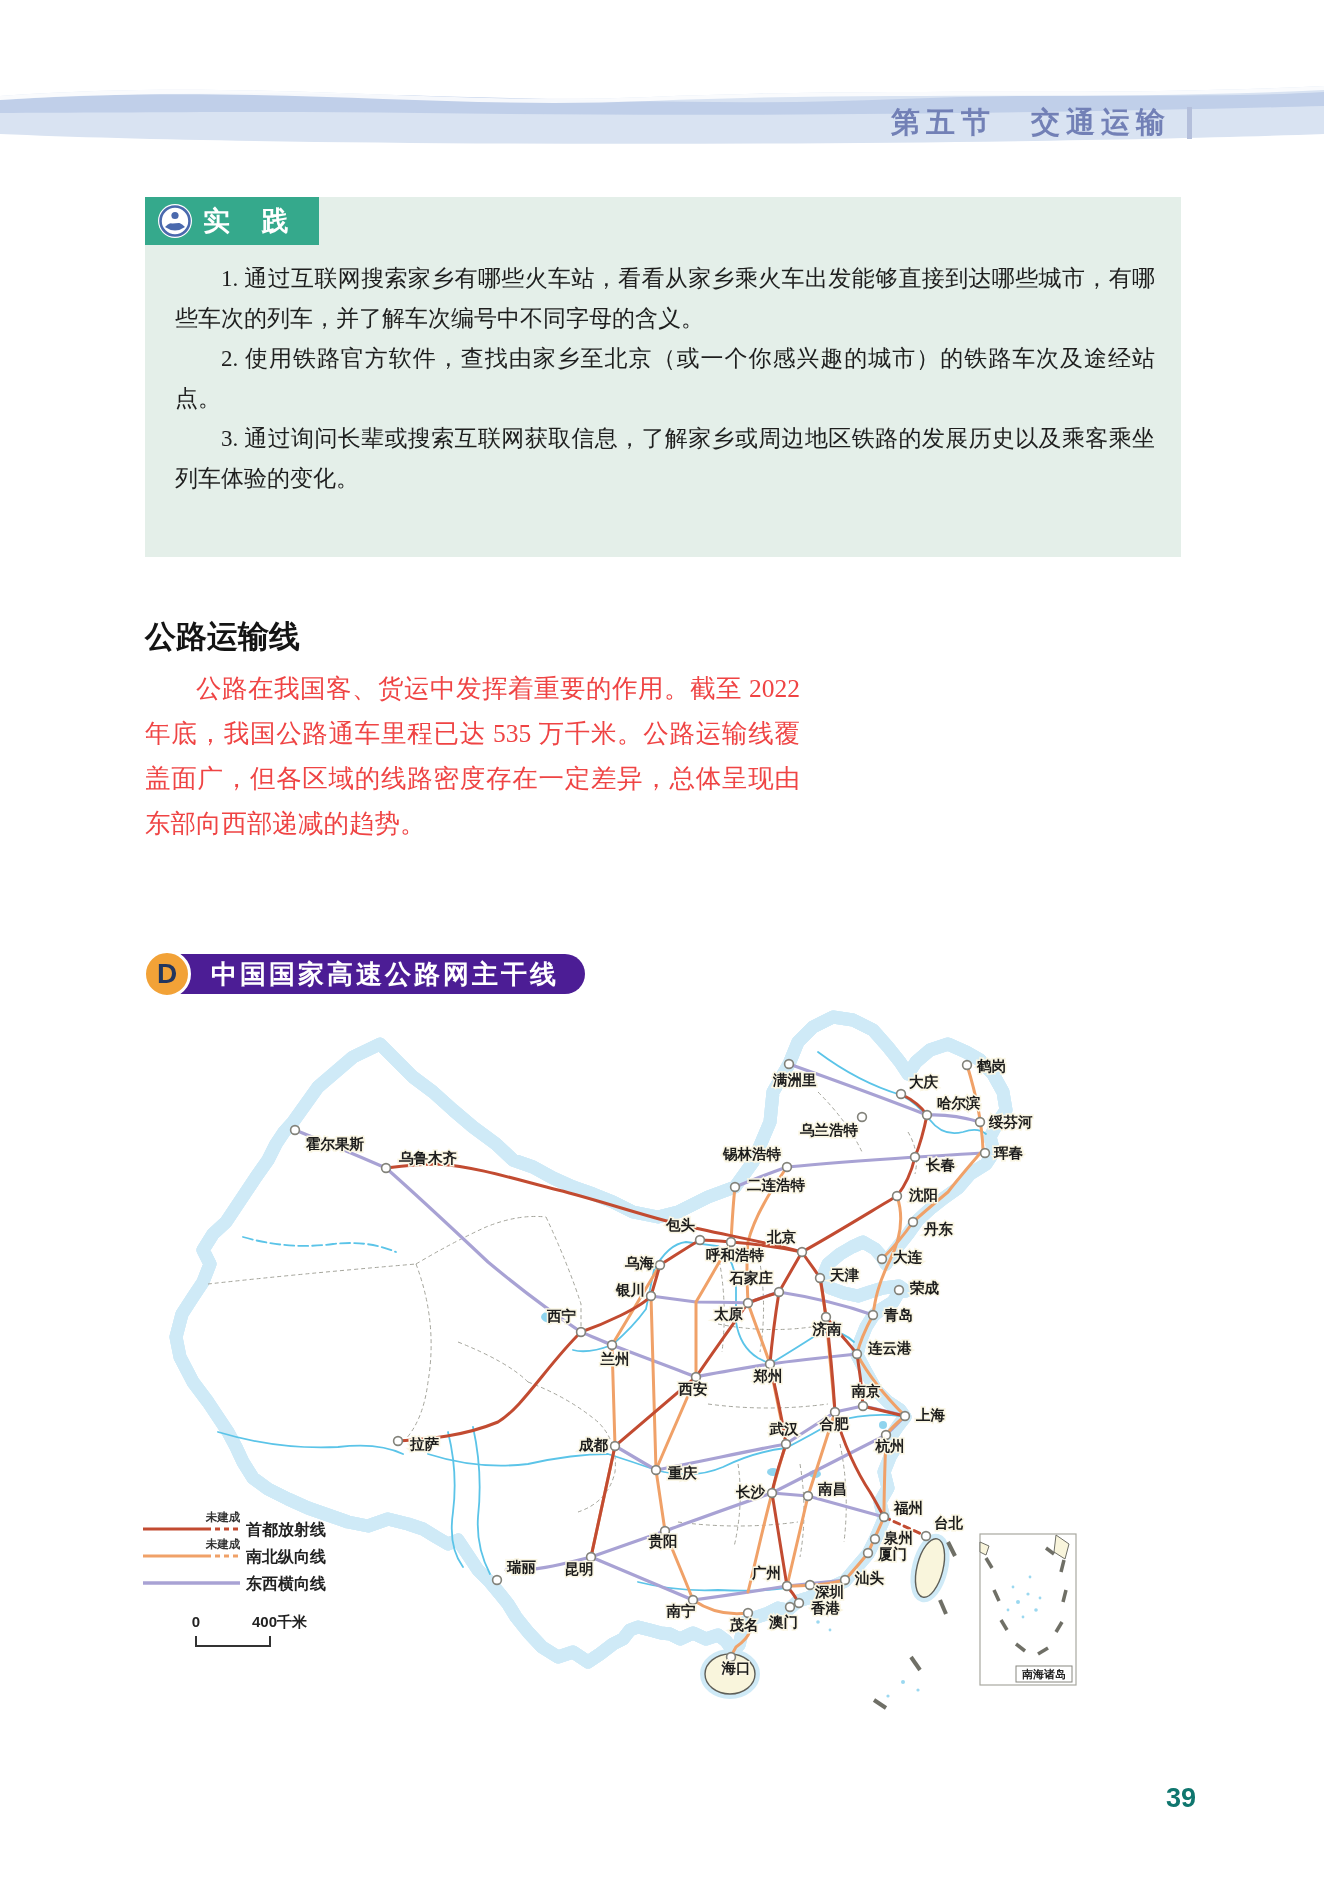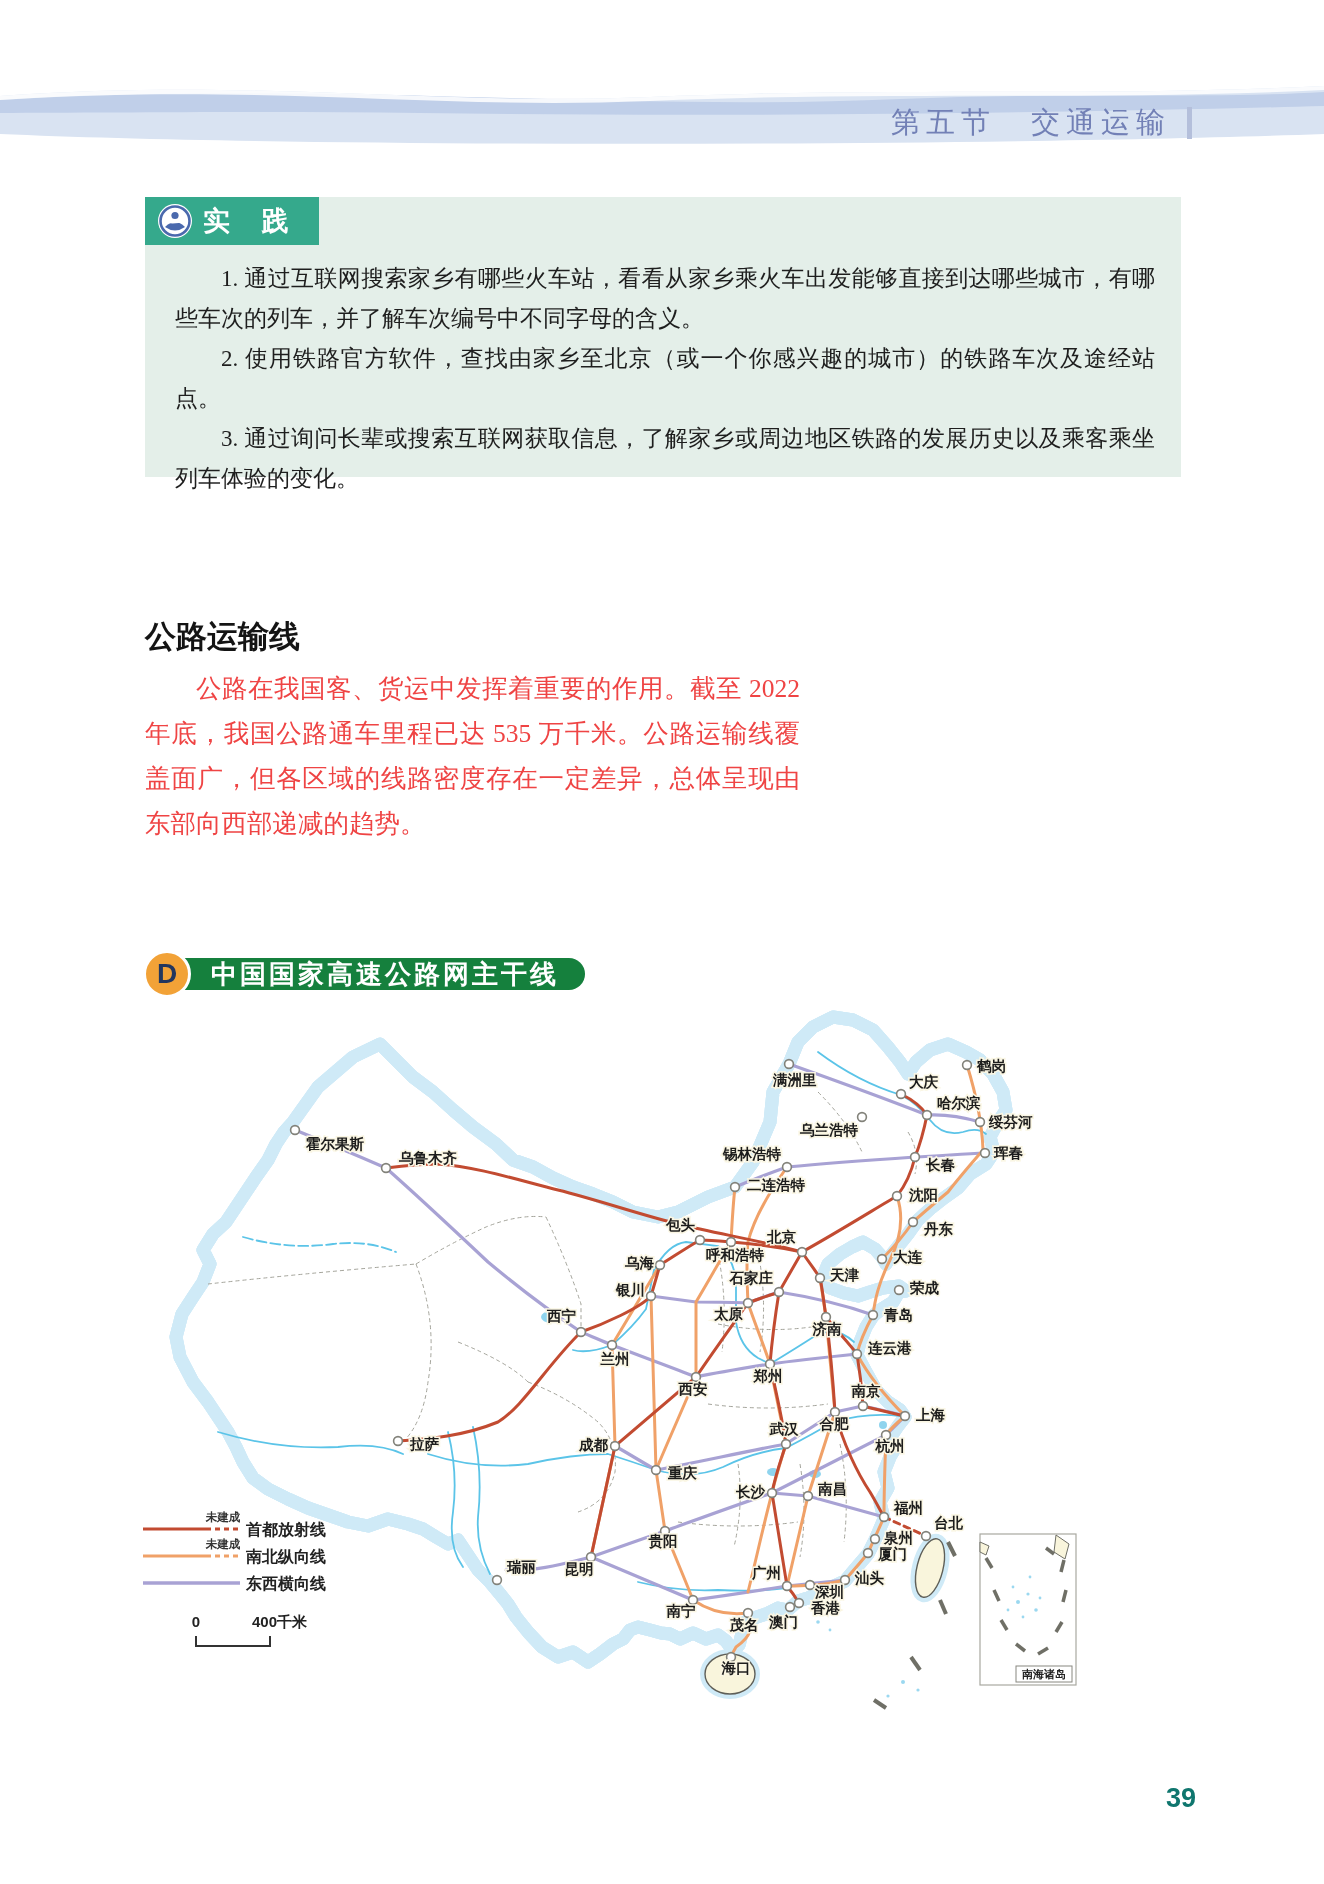--- a/index.html
+++ b/index.html
@@ -2,43 +2,43 @@
 <html><head>
 <meta charset="utf-8">
 <style>
   html,body{margin:0;padding:0;}
   body{position:relative;width:1324px;height:1884px;background:#ffffff;overflow:hidden;
        font-family:"Liberation Serif","DejaVu Serif",serif;}
 
   
   .topwave{position:absolute;left:0;top:0;width:1324px;height:160px;}
   .header-title{position:absolute;top:103px;right:132px;display:flex;align-items:center;gap:16px;
-    font-family:"Liberation Sans",sans-serif;font-weight:normal;font-size:29px;color:#7280b6;letter-spacing:6px;}
+    font-family:"Liberation Sans",sans-serif;font-weight:bold;font-size:29px;color:#7280b6;letter-spacing:6px;}
   .header-bar{width:5px;height:32px;background:#b4bfdb;}
 
   
-  .practice{position:absolute;left:145px;top:197px;width:1036px;height:280px;background:#e4efe9;}
+  .practice{position:absolute;left:145px;top:197px;width:1036px;height:360px;background:#e4efe9;}
   .practice-tab{position:absolute;left:0;top:0;height:48px;background:#35a98c;color:#fff;
     display:flex;align-items:center;padding:0 18px 0 12px;gap:10px;
     font-family:"Liberation Sans",sans-serif;font-weight:bold;font-size:27px;letter-spacing:12px;}
   .practice-icon{width:36px;height:36px;flex:0 0 36px;}
   .practice-items{padding:62px 26px 0 30px;font-size:23px;line-height:40px;color:#1e1e1e;text-align:justify;}
   .practice-items p{margin:0;text-indent:2em;}
 
   .section-heading{position:absolute;left:145px;top:616px;
     font-family:Liberation Mono, monospace;font-weight:bold;font-size:31px;color:#141414;text-align:center;}
   .body-para{position:absolute;left:145px;top:666px;width:655px;
     font-size:25.5px;line-height:45px;text-align:justify;color:#ef4444;text-indent:2em;}
 
   
   .figure-title{position:absolute;left:143px;top:952px;height:44px;display:flex;align-items:center;}
   .badge-d{position:relative;z-index:2;width:42px;height:42px;border-radius:50%;background:#f2a237;
     color:#23365e;font:bold 28px "Liberation Sans",sans-serif;display:flex;align-items:center;justify-content:center;
     border:3px solid #ffffff;}
-  .title-pill{margin-left:-24px;height:32px;background:#15803d;color:#ffffff;border-radius:0 20px 20px 0;
+  .title-pill{margin-left:-24px;height:40px;background:#4c1d95;color:#ffffff;border-radius:0 20px 20px 0;
     display:flex;align-items:center;padding:0 26px 0 44px;
     font:bold 26px "Liberation Sans",sans-serif;letter-spacing:3px;}
 
   .map{position:absolute;left:118px;top:1002px;width:984px;height:744px;}
 
   
   .city-label{font:bold 14.5px "Liberation Sans",sans-serif;fill:#1c1c1c;
     paint-order:stroke;stroke:#faf6e3;stroke-width:3px;}
   .city-dot{fill:#ffffff;stroke:#82827a;stroke-width:1.6px;}
   .legend-label{font:bold 16px "Liberation Sans",sans-serif;fill:#222222;}

